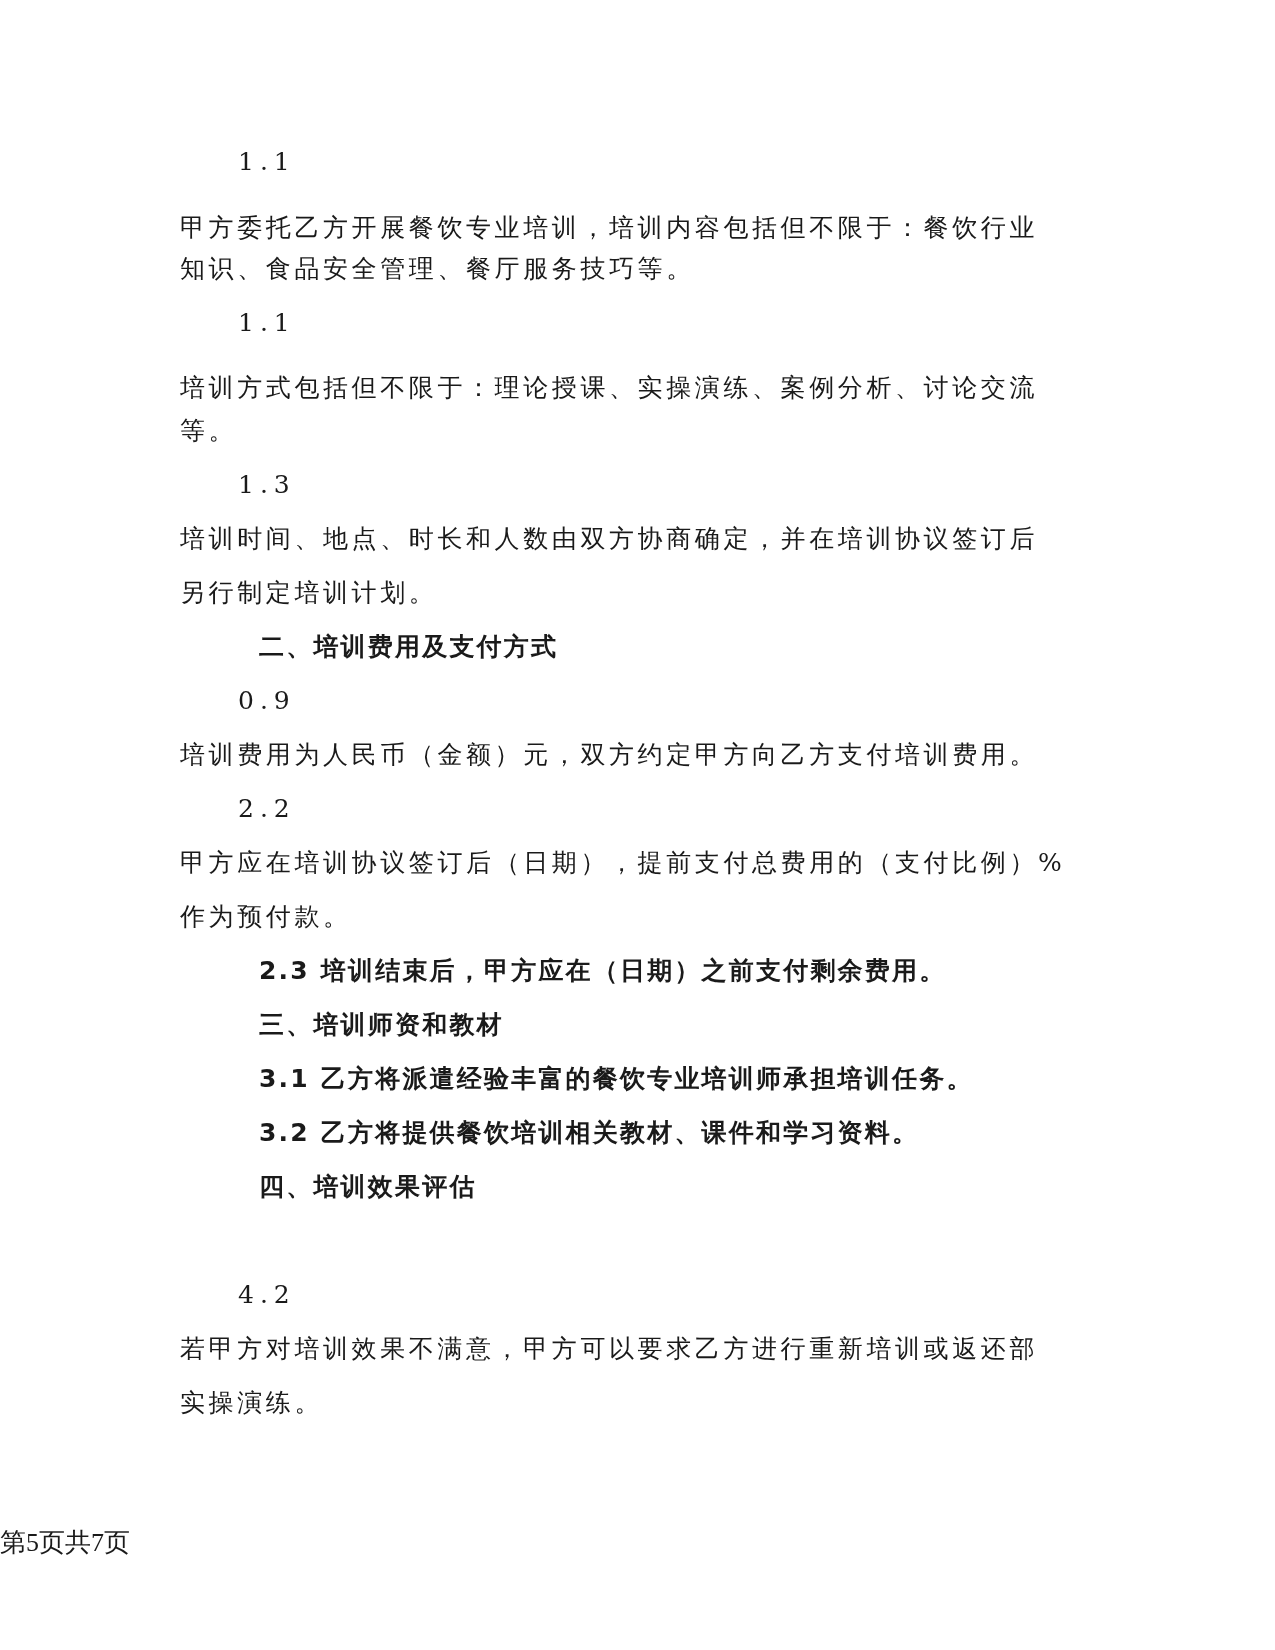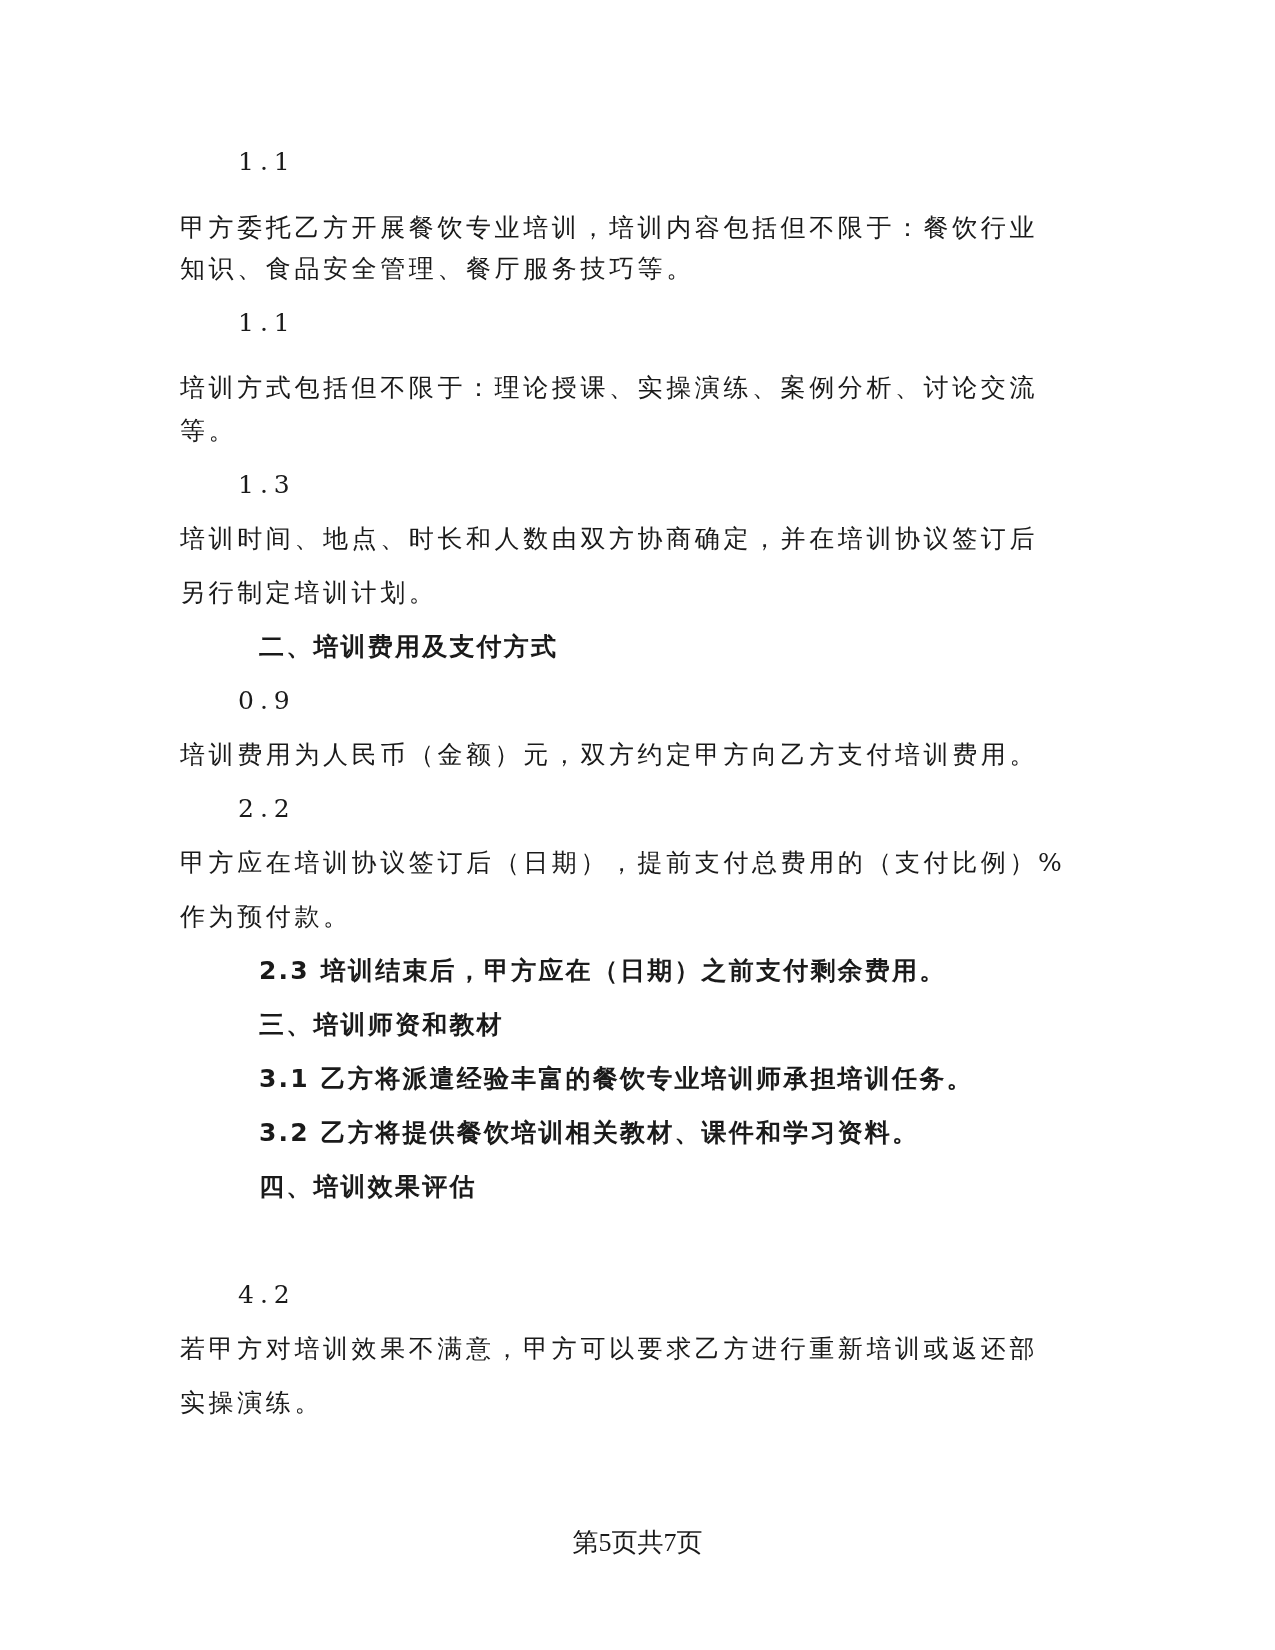--- a/index.html
+++ b/index.html
@@ -15,21 +15,20 @@
     white-space: nowrap;
     line-height: 30px;
   }
   .indent { left: 238px; }
   .num { letter-spacing: 6px; }
   .bold { font-weight: bold; font-family: "DejaVu Sans", "Liberation Sans", sans-serif; letter-spacing: 2.2px; margin-left: 21px; }
   .footer {
     position: absolute;
     left: 0; width: 1275px;
     top: 1525px;
-    text-align: center;
     font-family: "Liberation Serif", "DejaVu Serif", serif;
     font-size: 26px;
     color: #1a1a1a;
   }
 </style>
 </head>
 <body>
 
 <div class="page">
   <div class="line indent num" style="top:147px">1.1</div>

